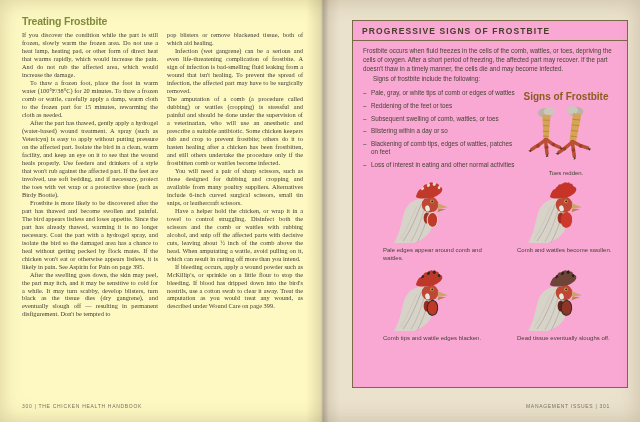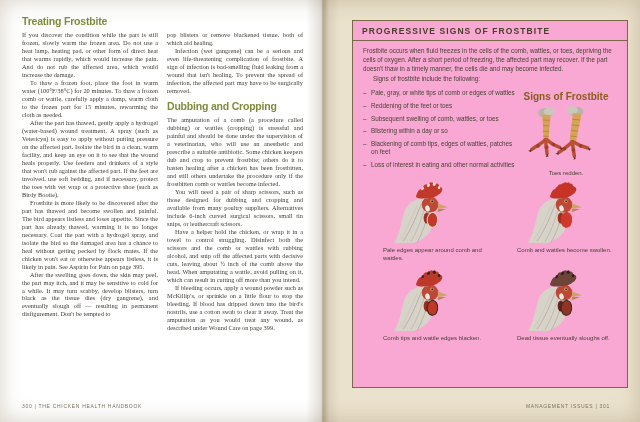--- a/index.html
+++ b/index.html
@@ -9,21 +9,21 @@
     font-family:"Liberation Sans", sans-serif;
   }
   .stage::after {
     content:""; position:absolute; inset:0; pointer-events:none;
     box-shadow: inset 0 0 22px rgba(110,88,50,.28);
   }
   .spread { display:flex; width:640px; height:422px; }
 
   
   .page-left {
-    width:322px; height:422px; background:#ffffff; position:relative;
+    width:322px; height:422px; background:#fef9c3; position:relative;
     padding:15px 18px 0 22px;
   }
   .h-green {
     margin:0 0 4px 0;
     font-size:10.5px; font-weight:bold; letter-spacing:-0.2px;
     color:#7f8d3c;
   }
   .cols { display:flex; gap:9px; }
   .tcol {
     width:136px;
@@ -190,21 +190,20 @@
         <div class="tcol">
           <p class="noindent">If you discover the condition while the part is still frozen, slowly warm the frozen area. Do not use a heat lamp, heating pad, or other form of direct heat that warms rapidly, which would increase the pain. And do not rub the affected area, which would increase the damage.</p>
           <p>To thaw a frozen foot, place the foot in warm water (100°F/38°C) for 20 minutes. To thaw a frozen comb or wattle, carefully apply a damp, warm cloth to the frozen part for 15 minutes, rewarming the cloth as needed.</p>
           <p>After the part has thawed, gently apply a hydrogel (water-based) wound treatment. A spray (such as Vetericyn) is easy to apply without putting pressure on the affected part. Isolate the bird in a clean, warm facility, and keep an eye on it to see that the wound heals properly. Use feeders and drinkers of a style that won't rub against the affected part. If the feet are involved, use soft bedding, and if necessary, protect the toes with vet wrap or a protective shoe (such as Birdy Bootie).</p>
           <p>Frostbite is more likely to be discovered after the part has thawed and become swollen and painful. The bird appears listless and loses appetite. Since the part has already thawed, warming it is no longer necessary. Coat the part with a hydrogel spray, and isolate the bird so the damaged area has a chance to heal without getting pecked by flock mates. If the chicken won't eat or otherwise appears listless, it is likely in pain. See Aspirin for Pain on page 395.</p>
           <p>After the swelling goes down, the skin may peel, the part may itch, and it may be sensitive to cold for a while. It may turn scabby, develop blisters, turn black as the tissue dies (dry gangrene), and eventually slough off — resulting in permanent disfigurement. Don't be tempted to</p>
         </div>
         <div class="tcol">
           <p class="noindent">pop blisters or remove blackened tissue, both of which aid healing.</p>
           <p>Infection (wet gangrene) can be a serious and even life-threatening complication of frostbite. A sign of infection is bad-smelling fluid leaking from a wound that isn't healing. To prevent the spread of infection, the affected part may have to be surgically removed.</p>
-          <h2 class="h-green2">Dubbing and Cropping</h2>
           <p class="noindent">The amputation of a comb (a procedure called dubbing) or wattles (cropping) is stressful and painful and should be done under the supervision of a veterinarian, who will use an anesthetic and prescribe a suitable antibiotic. Some chicken keepers dub and crop to prevent frostbite; others do it to hasten healing after a chicken has been frostbitten, and still others undertake the procedure only if the frostbitten comb or wattles become infected.</p>
           <p>You will need a pair of sharp scissors, such as those designed for dubbing and cropping and available from many poultry suppliers. Alternatives include 6-inch curved surgical scissors, small tin snips, or leathercraft scissors.</p>
           <p>Have a helper hold the chicken, or wrap it in a towel to control struggling. Disinfect both the scissors and the comb or wattles with rubbing alcohol, and snip off the affected parts with decisive cuts, leaving about ½ inch of the comb above the head. When amputating a wattle, avoid pulling on it, which can result in cutting off more than you intend.</p>
           <p>If bleeding occurs, apply a wound powder such as McKillip's, or sprinkle on a little flour to stop the bleeding. If blood has dripped down into the bird's nostrils, use a cotton swab to clear it away. Treat the amputation as you would treat any wound, as described under Wound Care on page 399.</p>
         </div>
       </div>
       <div class="footer-left">300 | THE CHICKEN HEALTH HANDBOOK</div>
     </div>
 
     <div class="page-right">

